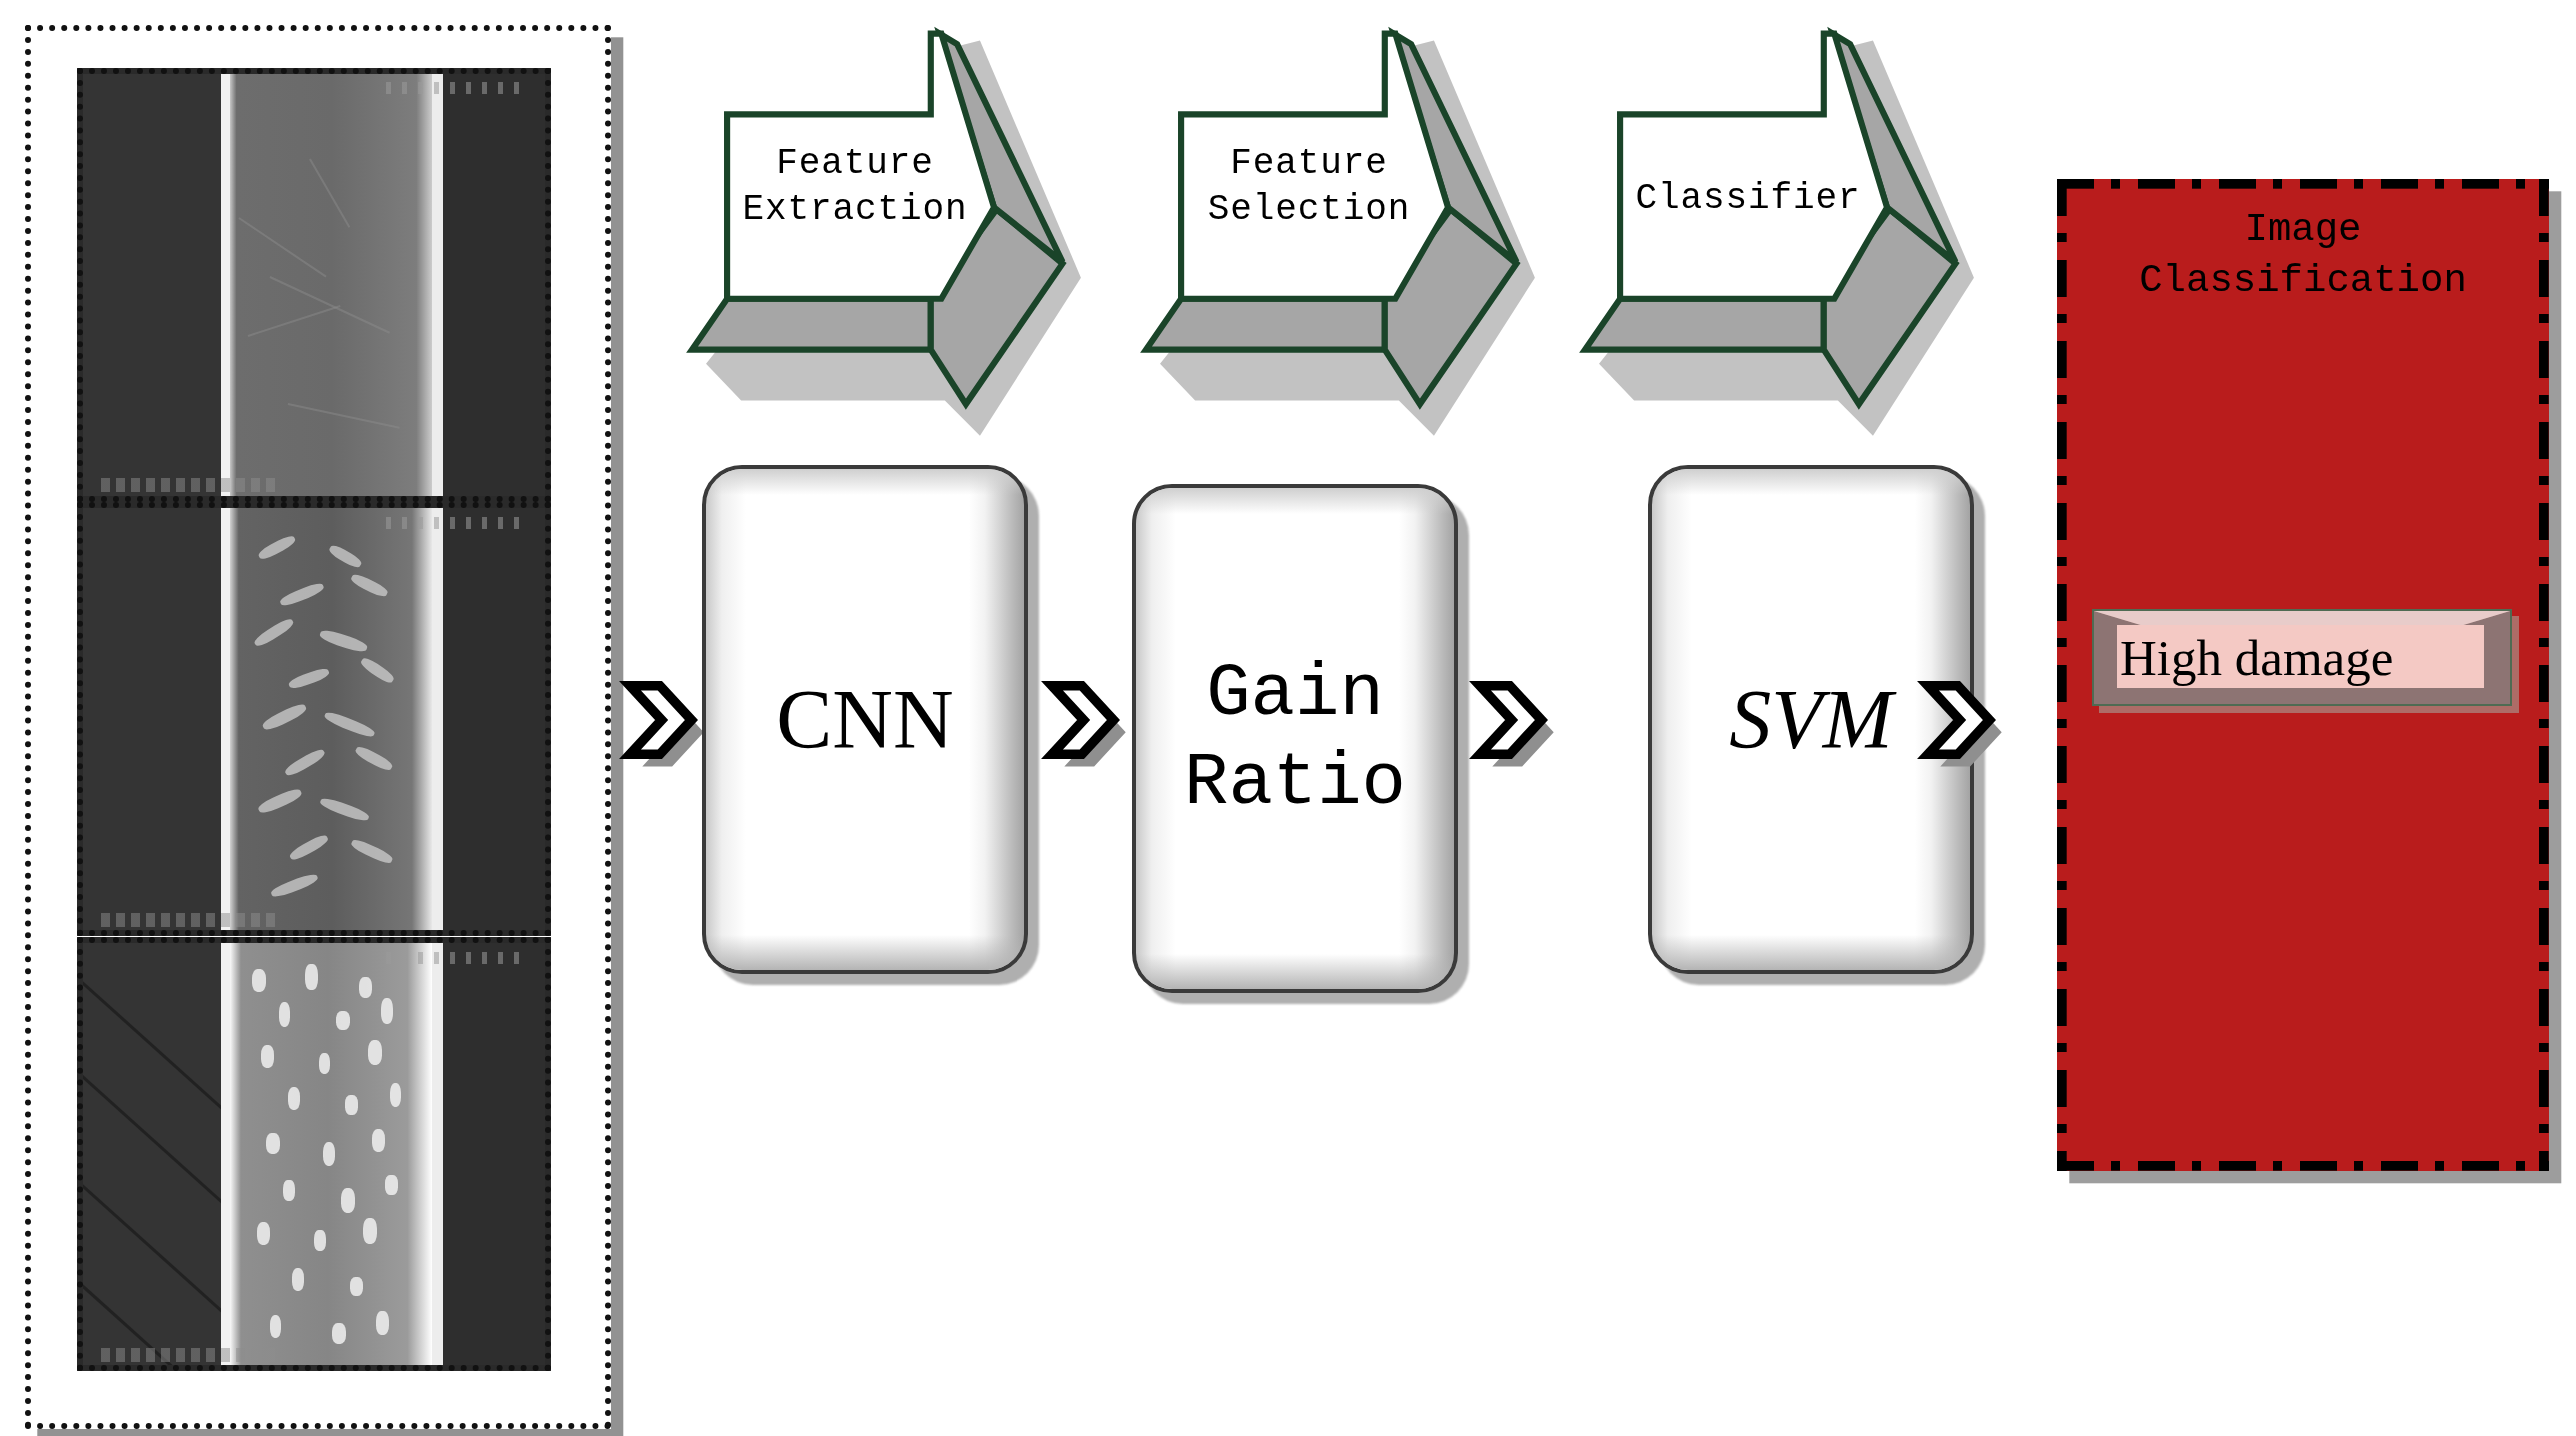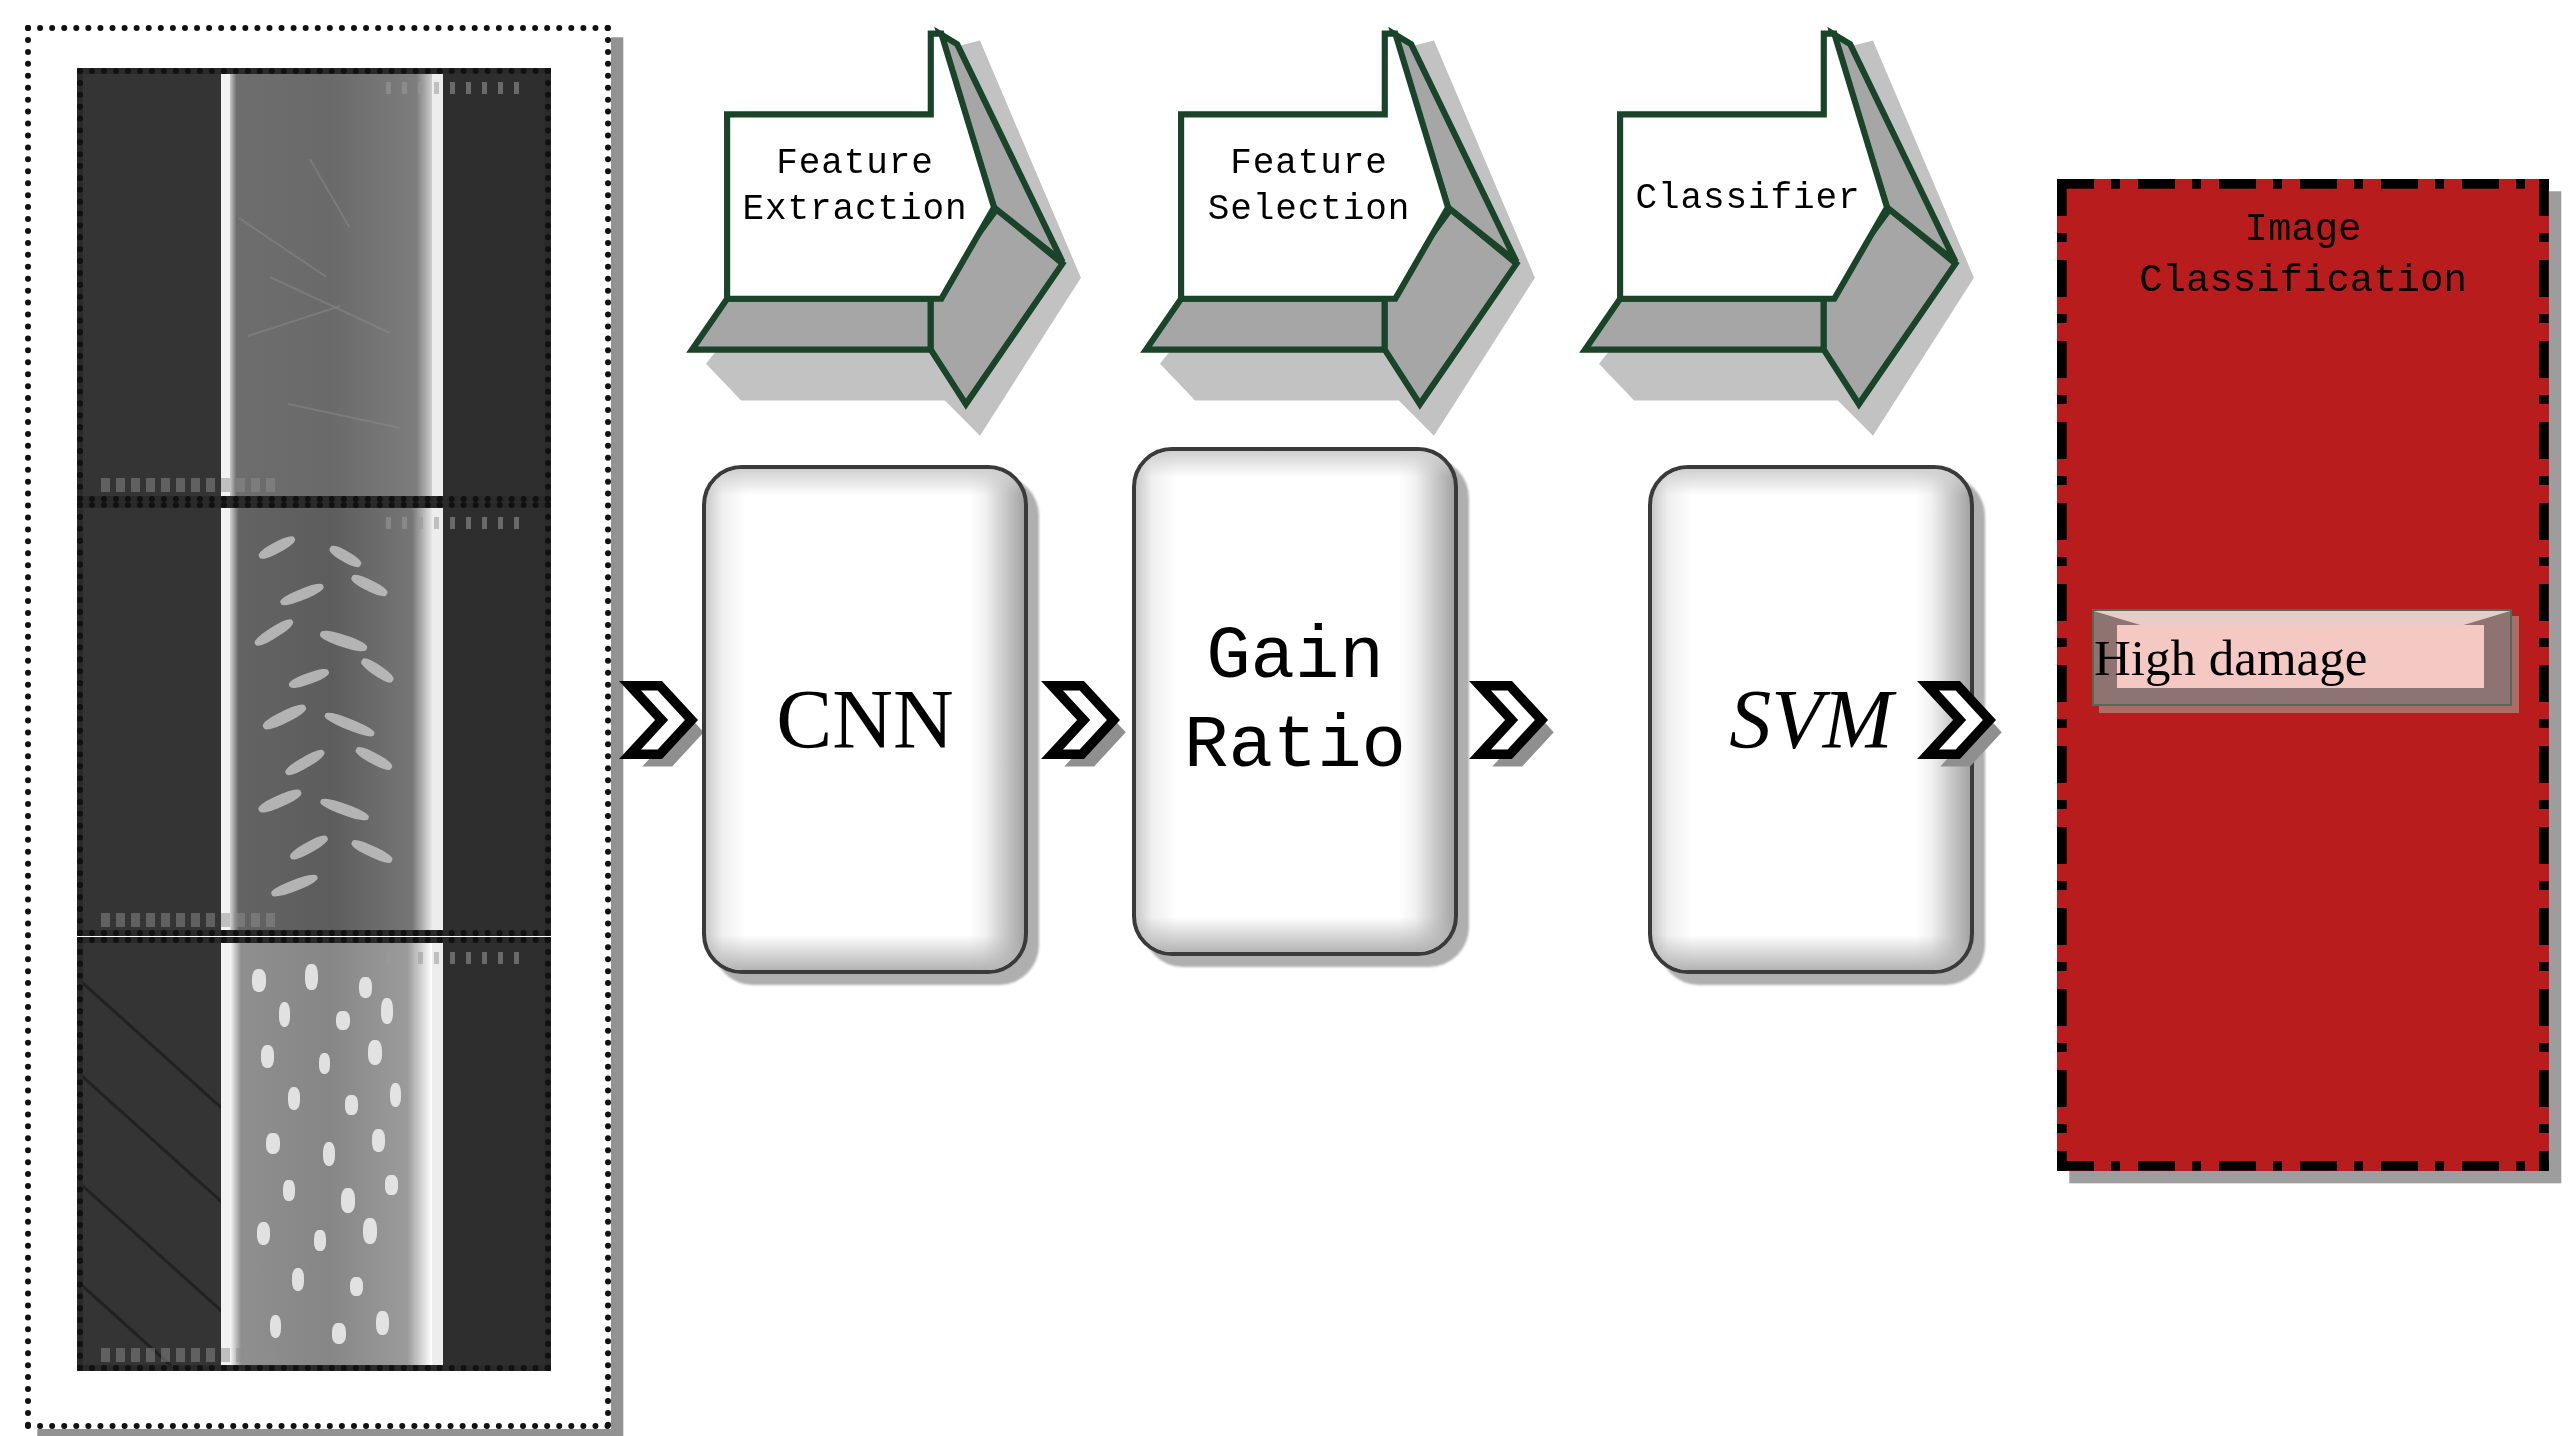--- a/index.html
+++ b/index.html
@@ -124,20 +124,21 @@
   .dmgbox{
     position:absolute;left:35px;width:420px;height:97px;
     box-sizing:border-box;
     border:2.6px solid #4f6b53;
     box-shadow:7px 7px 0 0 rgba(165,175,165,.55);
   }
   .dmgbox .bev{position:absolute;inset:0;}
   .dmgbox .face{position:absolute;}
   .dmgbox .lab{
     position:absolute;inset:0;display:flex;align-items:center;justify-content:flex-start;
+    padding-left:26px;
     font-family:"Liberation Serif", serif;font-size:51px;color:#000;
     z-index:5;white-space:pre;
   }
   .dmgbox.center .lab{justify-content:center;padding-left:0;}
 </style>
 </head>
 <body>
 
 <div class="stage">
 
@@ -288,21 +289,21 @@
       </g>
       <path d="M18 388 L58 330 L290 330 L290 388 L58 388 Z" fill="#a6a6a6" stroke="#1a4429" stroke-width="7" stroke-linejoin="miter"></path>
       <path d="M290 330 L365 228 L440 290 L330 450 L290 388 Z" fill="#a6a6a6" stroke="#1a4429" stroke-width="7" stroke-linejoin="miter"></path>
       <path d="M300 28 L362 226 L440 288 L320 40 Z" fill="#a6a6a6" stroke="#1a4429" stroke-width="7" stroke-linejoin="miter"></path>
       <path d="M58 120 L290 120 L290 28 L302 28 L362 226 L302 330 L290 330 L58 330 Z" fill="#ffffff" stroke="#1a4429" stroke-width="7" stroke-linejoin="miter"></path>
     </svg>
     <div class="lbl">Feature
 Selection</div>
   </div>
 
-  <div class="pbox" style="left:1132px;top:447px;">
+  <div class="pbox" style="left:1132px;top:484px;">
     <div class="shadow"></div>
     <div class="body"></div>
     <div class="txt txt-mono">Gain
 Ratio</div>
   </div>
 
   <div class="chev" style="left:1464px;top:663px;">
     <svg width="97" height="114" viewBox="0 0 110 130">
       <path d="M18 26 L52 26 L88 65 L52 104 L18 104 L54 65 Z" fill="#8f8f8f" transform="translate(14,14)"></path>
       <path d="M18 26 L52 26 L88 65 L52 104 L18 104 L54 65 Z" fill="#ffffff" stroke="#000000" stroke-width="11" stroke-linejoin="miter"></path>

